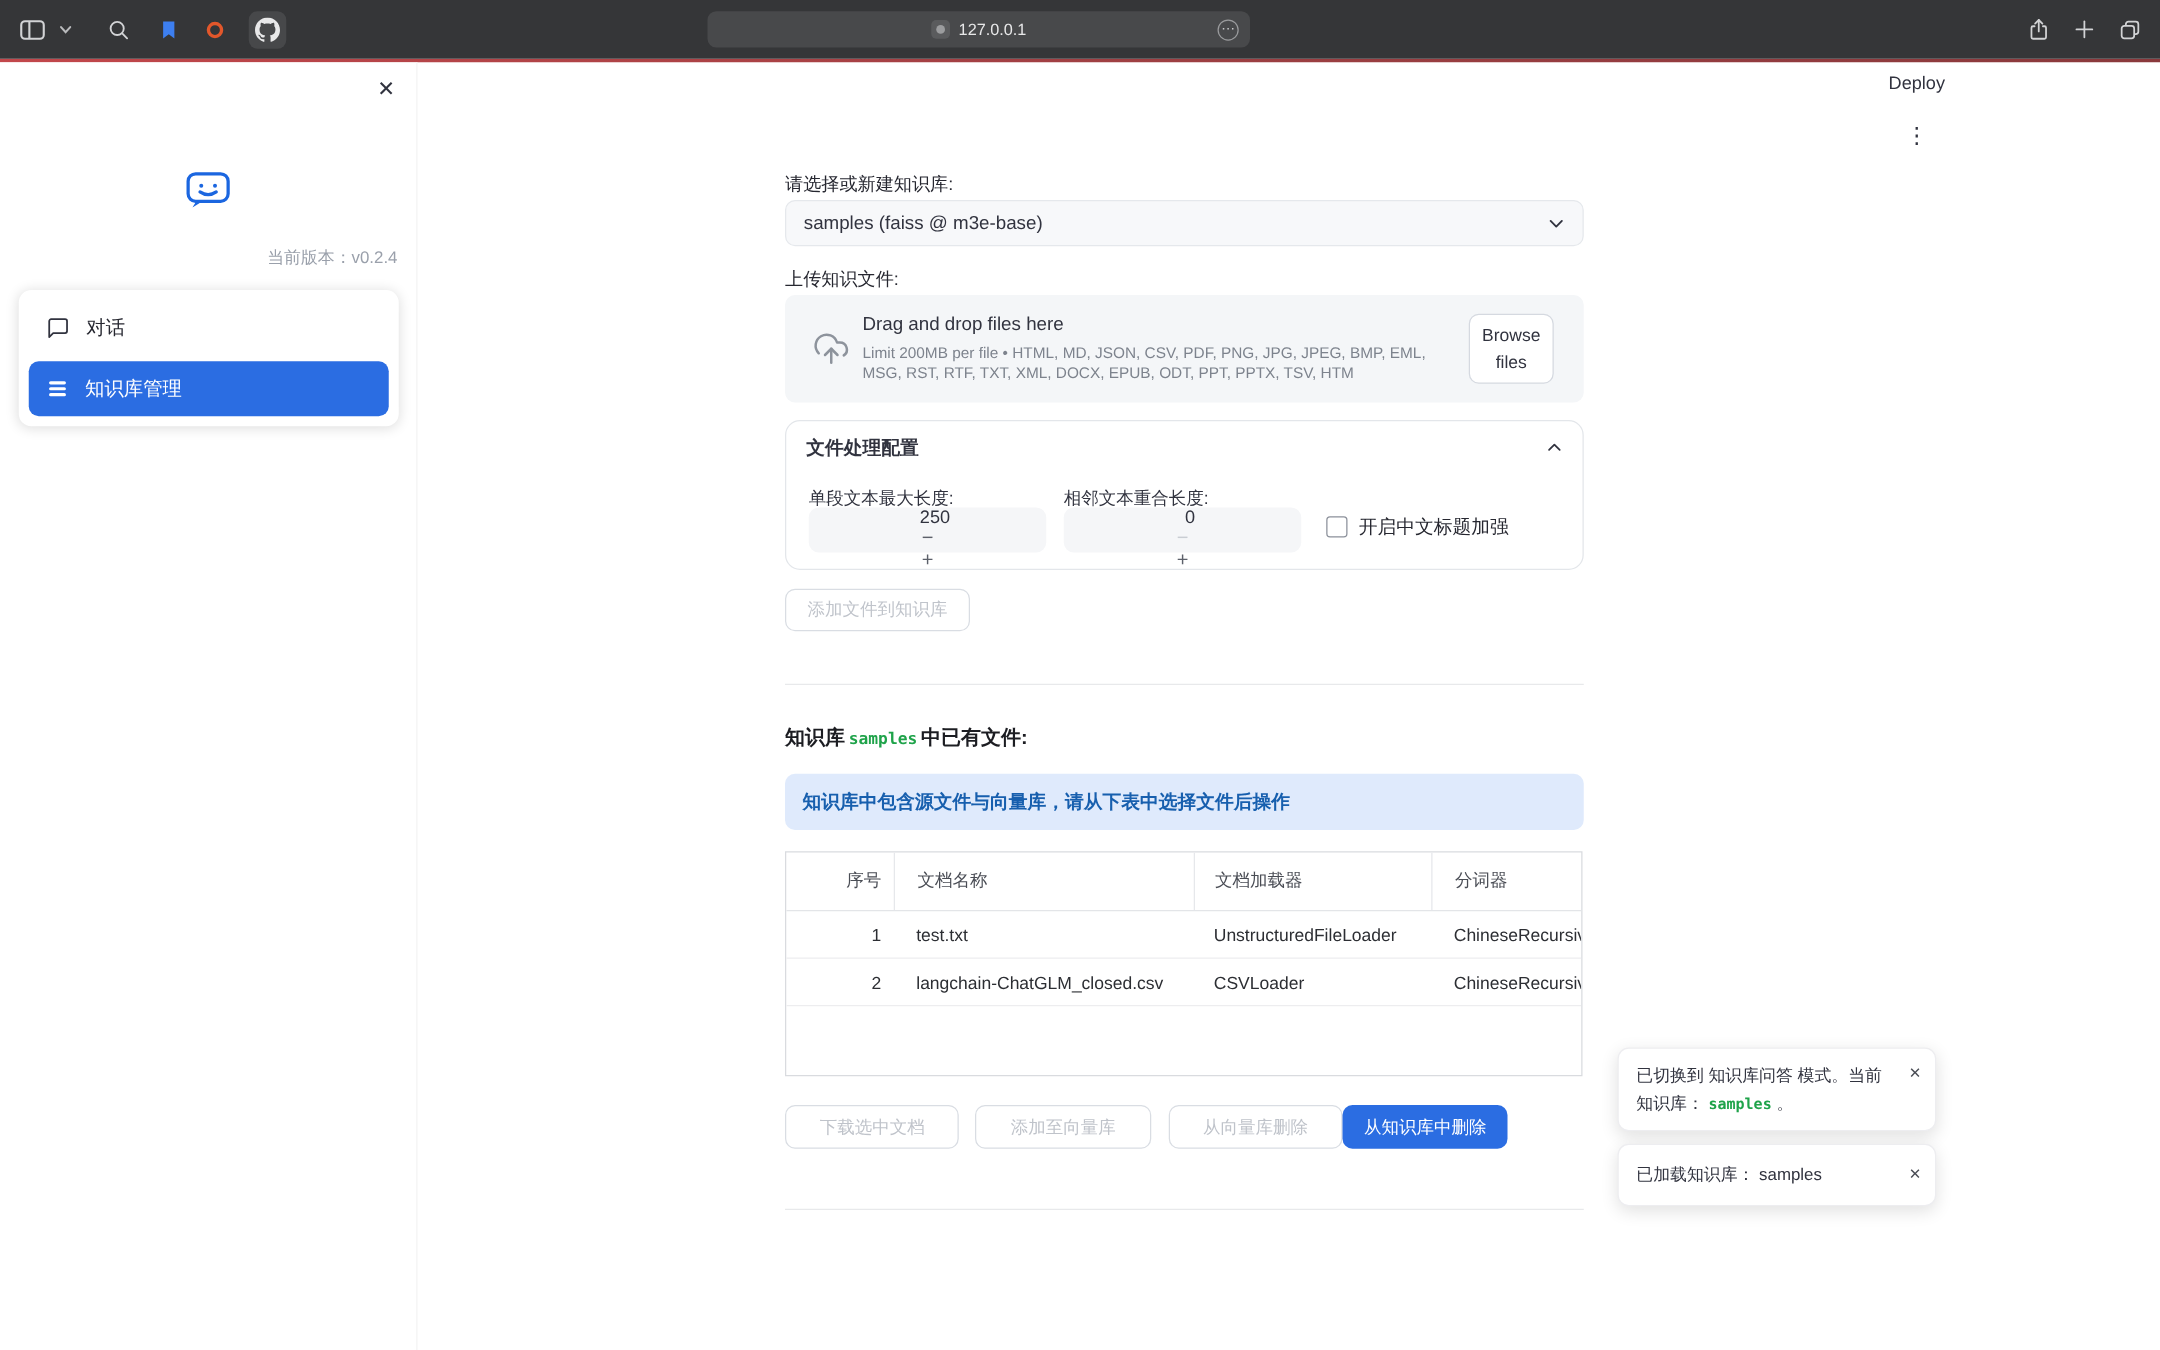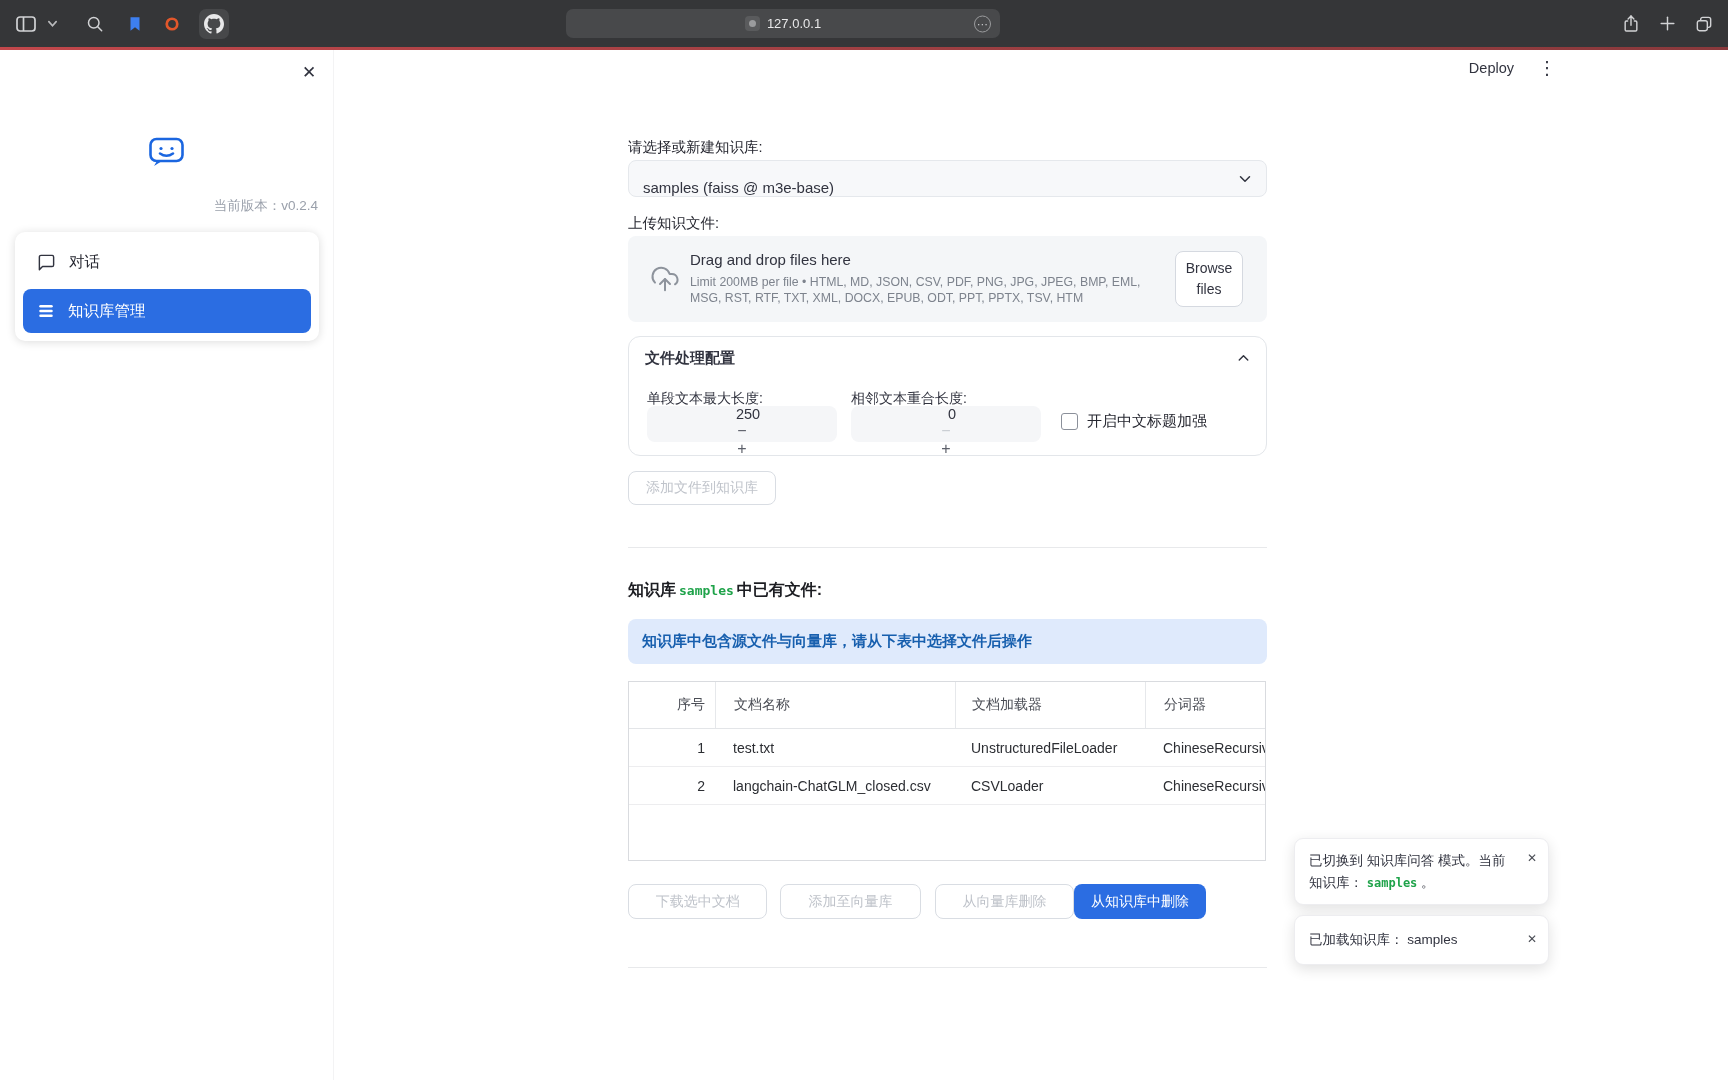--- a/index.html
+++ b/index.html
@@ -33,30 +33,30 @@
   .logo-row { position: absolute; top: 86px; left: 0; right: 0; display: flex; align-items: center; justify-content: center; gap: 9px; }
   .logo-text { font-size: 26px; font-weight: 700; font-style: italic; color: #1b66e0; letter-spacing: -0.5px; white-space: nowrap; }
   .version { position: absolute; top: 147px; right: 15px; font-size: 13.5px; color: #9aa0ab; }
   .menu-card { position: absolute; top: 182px; left: 15px; width: 304px; border-radius: 10px; background: #fff;
                box-shadow: 0 1px 10px rgba(0,0,0,0.14); padding: 8px; }
   .menu-item { height: 44px; border-radius: 8px; display: flex; align-items: center; gap: 13px; padding: 0 14px;
                font-size: 15.5px; color: #262730; cursor: pointer; }
   .menu-item.selected { background: #2b6de2; color: #fff; margin-top: 5px; }
 
   
-  .deploy-row { position: absolute; top: 9px; right: 172px; display: flex; align-items: center; gap: 24px; }
+  .deploy-row { position: absolute; top: 9px; right: 172px; display: flex; align-items: center; gap: 24px; flex-direction: column; }
   .deploy { font-size: 14.5px; color: #31333f; cursor: pointer; }
   .kebab { font-size: 18px; color: #31333f; cursor: pointer; line-height: 1; }
 
   
   .content { position: absolute; left: 628px; top: 0; width: 639px; height: 100%; }
   .field-label { position: absolute; font-size: 14.5px; color: #262730; }
 
   .selectbox { position: absolute; top: 110px; left: 0; width: 639px; height: 37px; background: #f7f8fa;
-               border: 1px solid #e5e8ec; border-radius: 8px; display: flex; align-items: flex-end;
+               border: 1px solid #e5e8ec; border-radius: 8px; display: flex; align-items: center;
                padding: 0 40px 0 14px; font-size: 15px; color: #31333f; cursor: pointer; }
   .select-chevron { position: absolute; right: 12px; top: 9px; }
 
   .uploader { position: absolute; top: 186px; left: 0; width: 639px; height: 86px; background: #f4f6f8; border-radius: 8px; cursor: pointer; }
   .up-icon { position: absolute; left: 22px; top: 28px; }
   .up-texts { position: absolute; left: 62px; top: 15px; right: 110px; }
   .up-title { font-size: 15px; color: #31333f; }
   .up-sub { margin-top: 6px; font-size: 12.3px; line-height: 1.32; color: #7d838d; }
   .browse-btn { position: absolute; right: 24px; top: 50%; transform: translateY(-50%); width: 68px; padding: 6px 8px;
                 background: #fff; border: 1px solid #d5d9e0; border-radius: 8px; font-size: 14px; color: #31333f;

